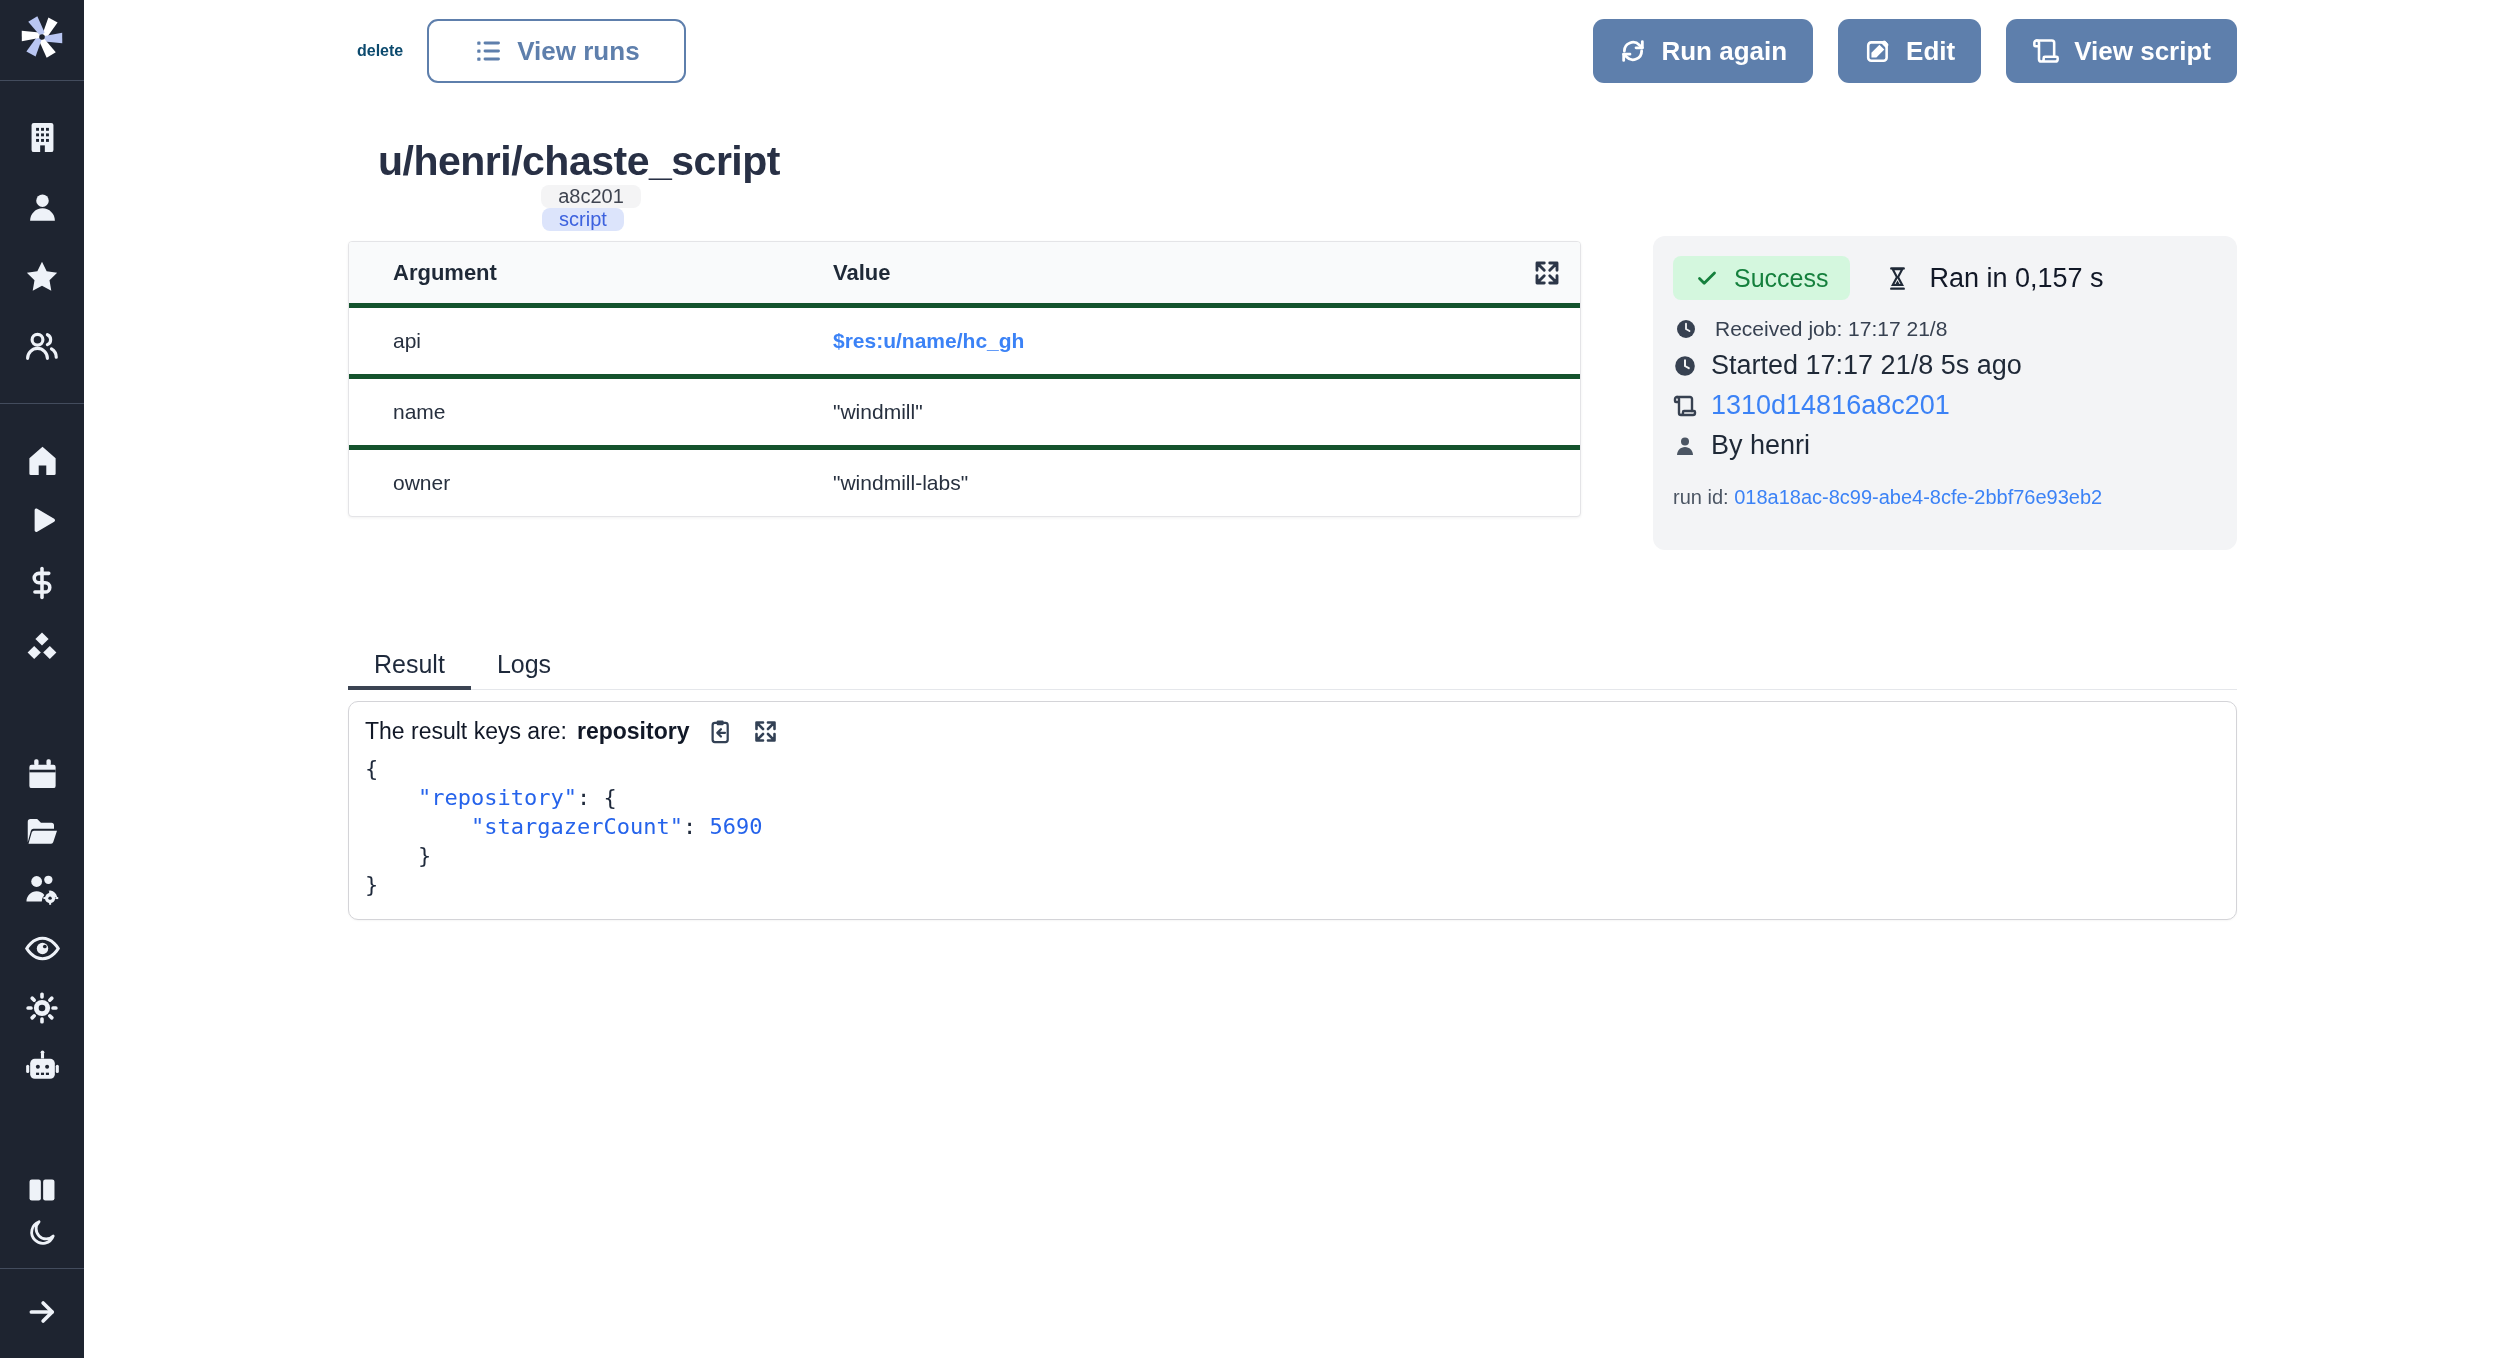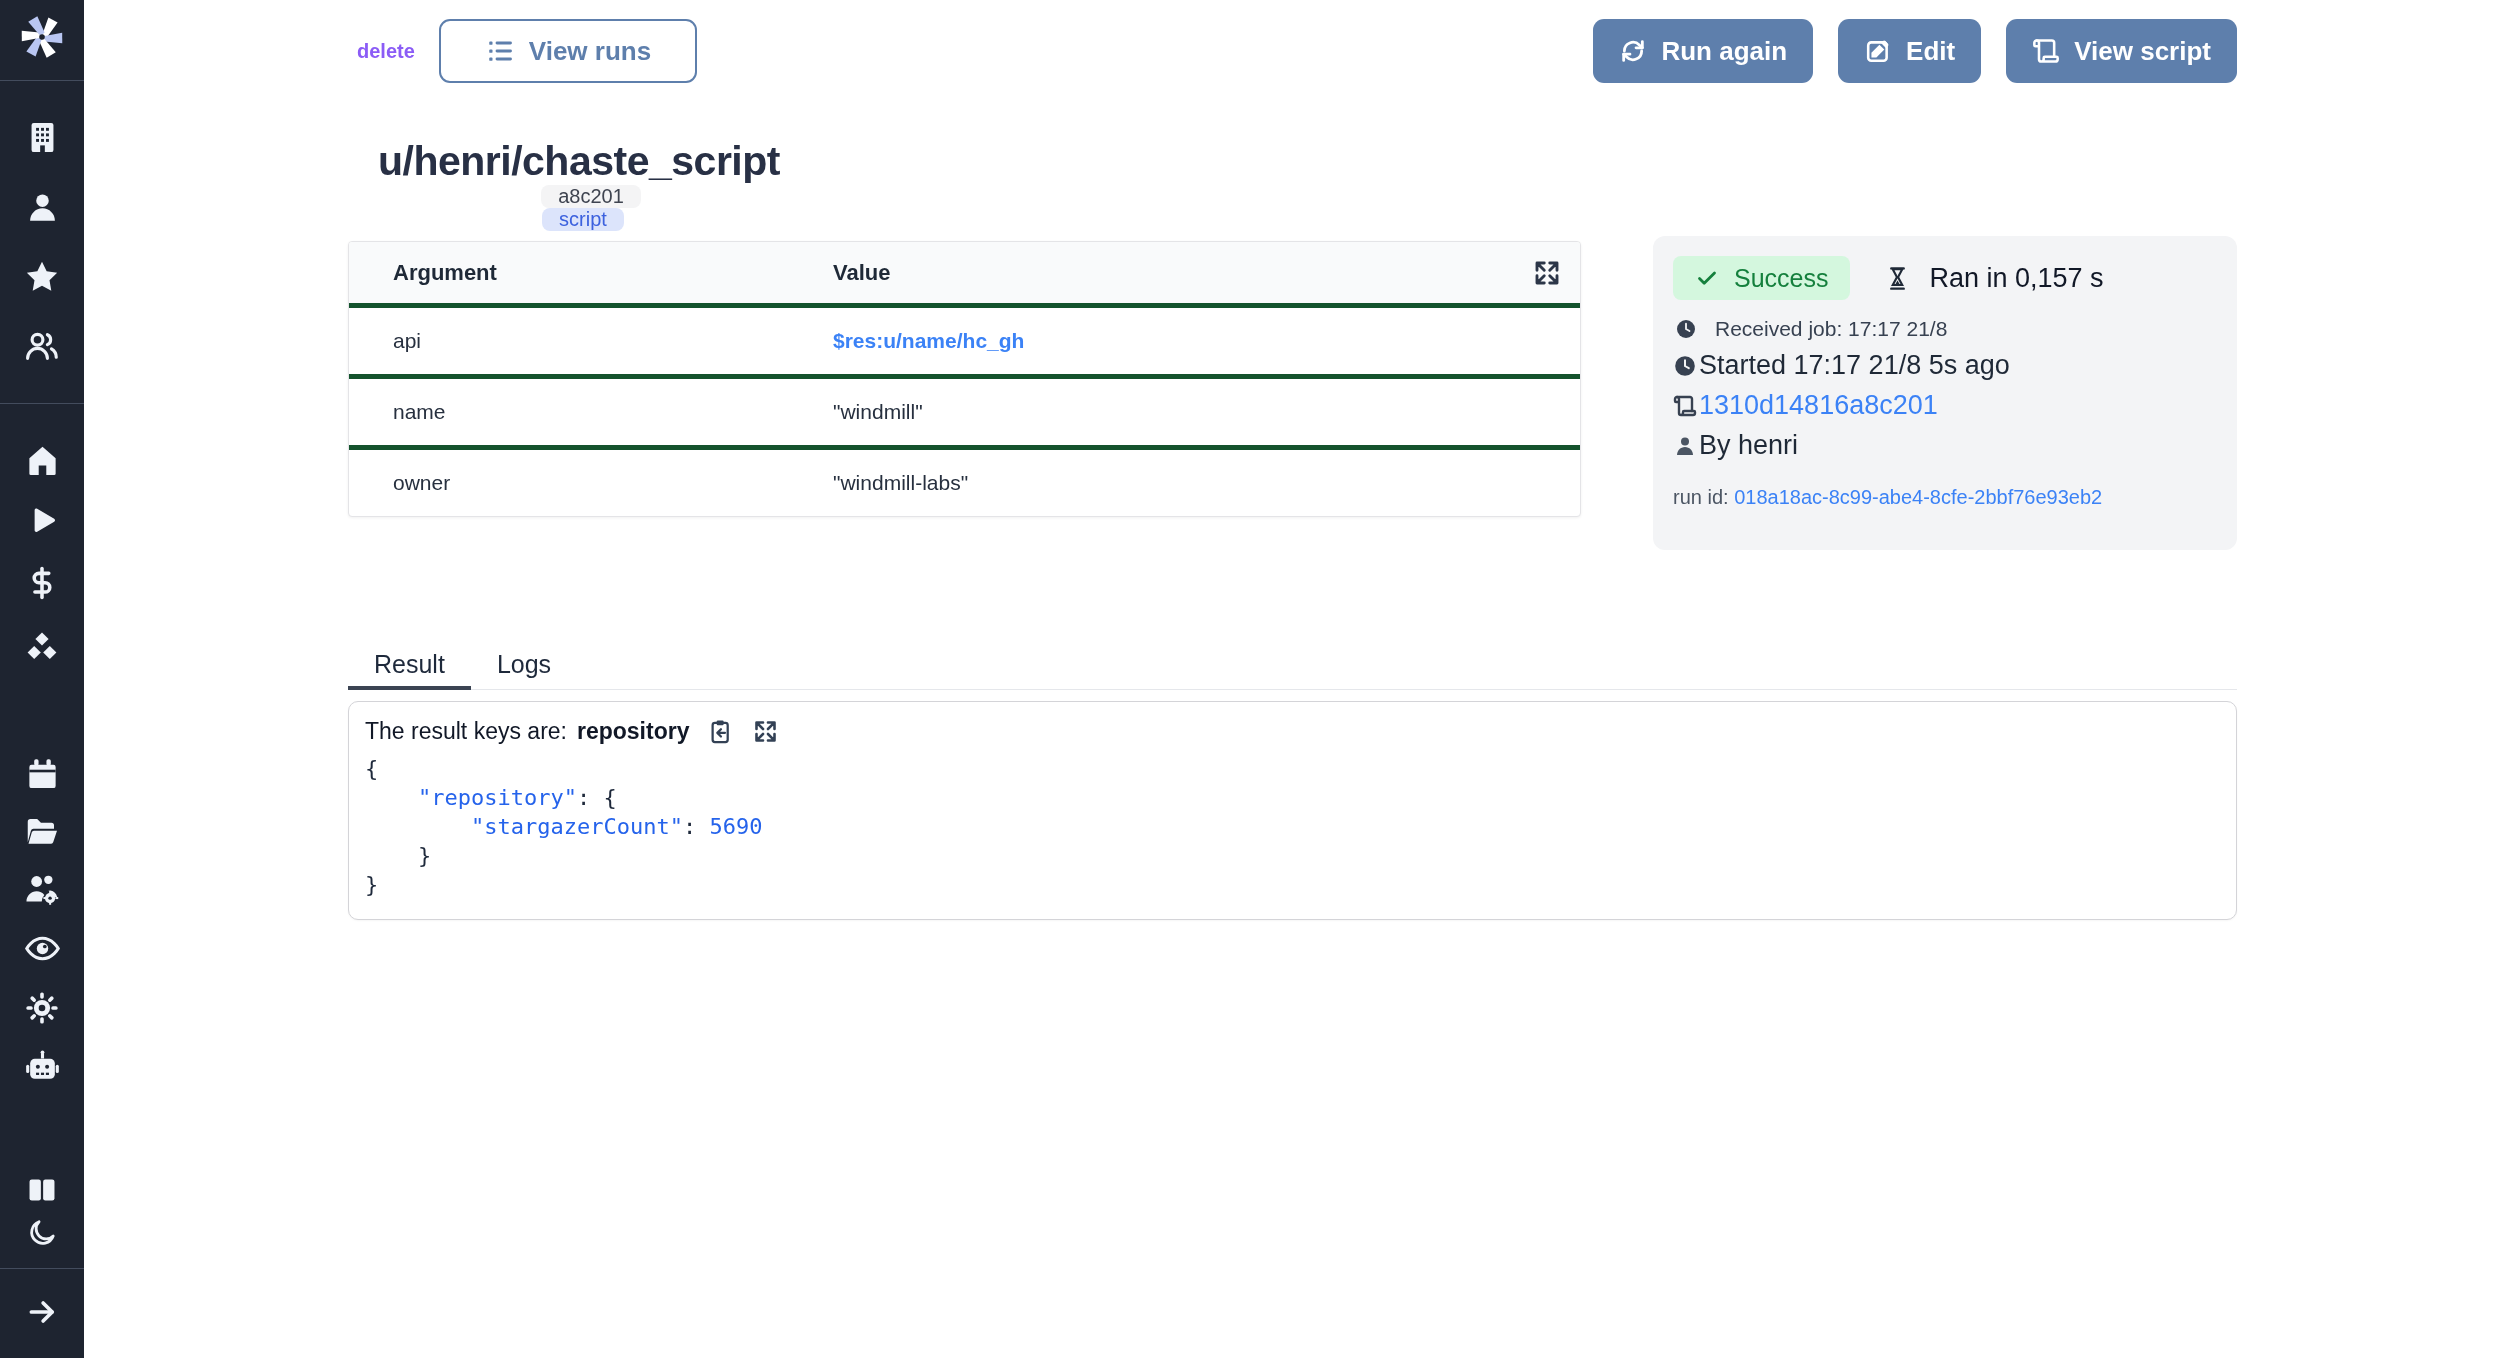--- a/index.html
+++ b/index.html
@@ -12,21 +12,21 @@
   .sb-item { position:absolute; left:0; width:84px; display:flex; justify-content:center;
              align-items:center; color:#eef2f8; cursor:pointer; }
   .sb-divider { position:absolute; left:0; width:84px; height:1px; background:#434c5d; }
 
   
   .main { position:absolute; left:84px; top:0; right:0; bottom:0; background:#ffffff; }
 
   
   .topbar { position:absolute; left:273px; top:19px; right:263px; height:64px;
             display:flex; align-items:center; }
-  .delete-link { font-size:20px; font-weight:700; color:#8b5cf6; cursor:pointer; }
+  .delete-link { font-size:16px; font-weight:700; color:#0c4a6e; cursor:pointer; }
   .btn { display:inline-flex; align-items:center; gap:14px; height:64px; border-radius:11px;
          font-size:26px; font-weight:600; cursor:pointer; white-space:nowrap; }
   .btn-outline { margin-left:24px; padding:0 44px; border:2px solid #5e7fac; color:#5e7fac; background:#fff; }
   .btn-primary { background:#5e7fac; color:#ffffff; padding:0 26px; border:none; }
   .right-actions { margin-left:auto; display:flex; gap:25px; }
 
   
   .title-row { position:absolute; left:266px; top:138px; height:64px; display:flex; align-items:center;flex-direction:column; }
   .page-title { margin-left:28px; font-size:41px; font-weight:700; color:#283045; letter-spacing:-0.5px; }
   .badge { display:inline-flex; align-items:center; height:41px; padding:0 17px; border-radius:8px;
@@ -48,21 +48,21 @@
 
   
   .job-panel { position:absolute; left:1569px; top:236px; width:584px; height:314px;
                background:#f3f4f6; border-radius:12px; padding:20px 20px 0 20px; }
   .status-row { display:flex; align-items:center; gap:34px; }
   .success-pill { display:inline-flex; align-items:center; gap:15px; height:44px; padding:0 22px;
                   border-radius:8px; background:#d4f7de; color:#15803d; font-size:25px; font-weight:500; }
   .ran-in { display:flex; align-items:center; gap:18px; font-size:27px; color:#111827; }
   .received-row { margin-top:17px; display:flex; align-items:center; gap:18px;
                   font-size:21px; color:#374151; padding-left:2px; }
-  .info-line { margin-top:9px; display:flex; align-items:center; gap:2px; font-size:27px; color:#1f2937; }
+  .info-line { margin-top:9px; display:flex; align-items:center; gap:14px; font-size:27px; color:#1f2937; }
   .info-link { color:#3b82f6; cursor:pointer; }
   .runid-row { margin-top:25px; font-size:20px; color:#4b5563; }
   .runid-row .info-link { font-size:20px; }
 
   
   .tabs { position:absolute; left:264px; top:644px; width:1889px; height:46px; display:flex; }
   .tabs::after { content:""; position:absolute; left:0; right:0; bottom:0; height:1px; background:#e5e7eb; }
   .tab { position:relative; z-index:1; padding:6px 26px 0; font-size:25px; color:#1e293b;
          border-bottom:4px solid transparent; cursor:pointer; }
   .tab.active { font-weight:500; border-bottom-color:#3b4453; }

